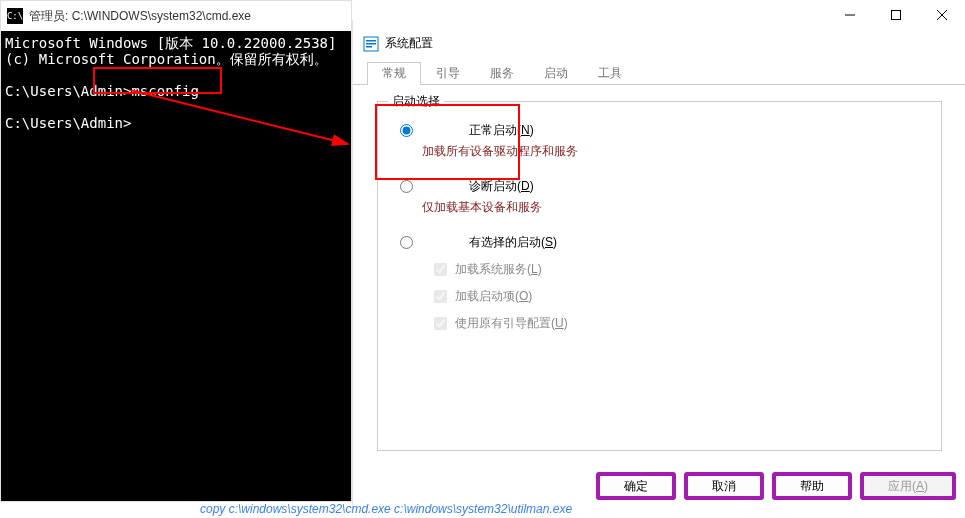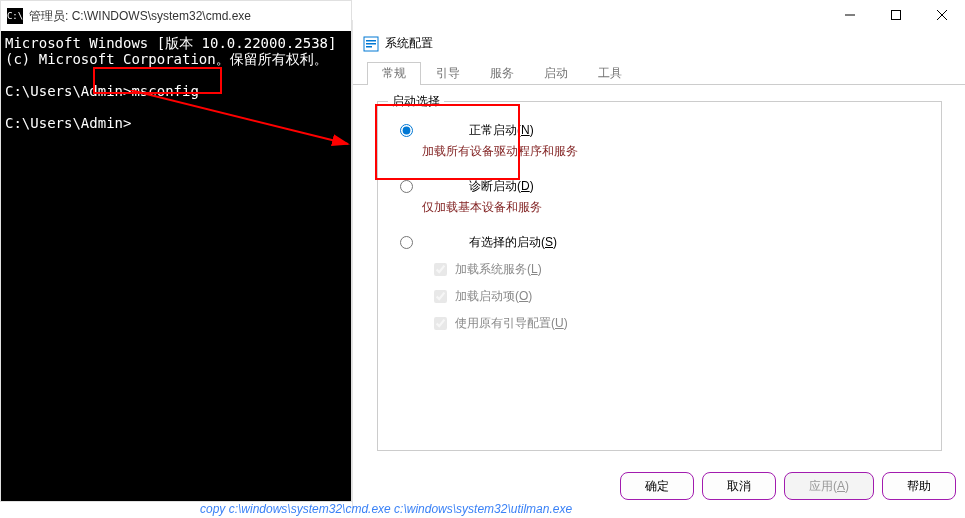--- a/index.html
+++ b/index.html
@@ -37,21 +37,21 @@
 .radio-row input { margin-right: 8px; accent-color: #0078d4; }
 .radio-desc { margin: 2px 0 18px 28px; color: #7f1d1d; font-size: 12px; }
 .check-row { display: flex; align-items: center; margin: 10px 0 10px 40px; }
 .check-row input { margin-right: 8px; accent-color: #0078d4; }
 .check-row.disabled { color: #888; }
 .check-row.disabled input { opacity: 0.5; }
 
 .u { text-decoration: underline; }
 
 .sc-buttons { position: absolute; bottom: 10px; right: 10px; display: flex; gap: 8px; }
-.sc-btn { min-width: 74px; height: 28px; border: 1px solid #a21caf; background: #fdfdfd; font-size: 12px; border-radius: 8px; cursor: pointer; padding: 0 24px; }
+.sc-btn { min-width: 74px; height: 28px; border: 4px solid #a21caf; background: #fdfdfd; font-size: 12px; border-radius: 3px; cursor: pointer; padding: 0 24px; }
 .sc-btn.disabled { color: #999; background: #f4f4f4; }
 
 .bottom-text { position: absolute; left: 200px; top: 502px; font-family: "Segoe UI", sans-serif; font-size: 12px; color: #3b82f6; font-style: italic; }
 </style>
 </head>
 <body>
 
 <div class="cmd-window">
   <div class="cmd-titlebar">
     <span class="cmd-icon">C:\</span>
@@ -137,22 +137,22 @@
       <label class="check-row disabled">
         <input type="checkbox" checked="" disabled="" style="">
         <span><span>使用原有引导配置(</span><span class="u">U</span><span>)</span></span>
       </label>
     </div>
   </div>
 
   <div class="sc-buttons">
     <button class="sc-btn">确定</button>
     <button class="sc-btn">取消</button>
+    <button class="sc-btn">帮助</button>
     <button class="sc-btn disabled"><span>应用(</span><span class="u">A</span><span>)</span></button>
-    <button class="sc-btn">帮助</button>
   </div>
 </div>
 
 <div class="redbox redbox-cmd"></div>
 <div class="redbox redbox-dialog"></div>
 <svg class="arrow" style="left:130px; top:90px; width:250px; height:70px;">
   <defs>
       <marker id="ah" markerWidth="10" markerHeight="10" refX="8" refY="3" orient="auto">
         <path d="M0,0 L0,6 L9,3 z" fill="#ff0000"></path>
       </marker>

